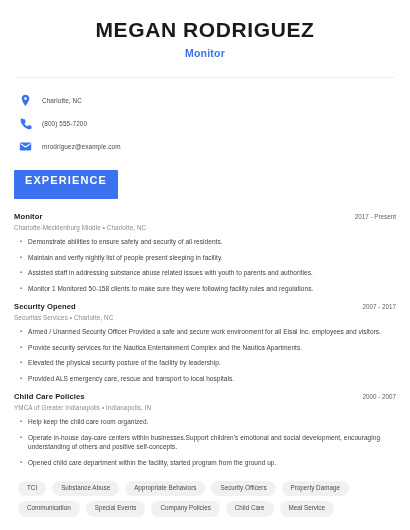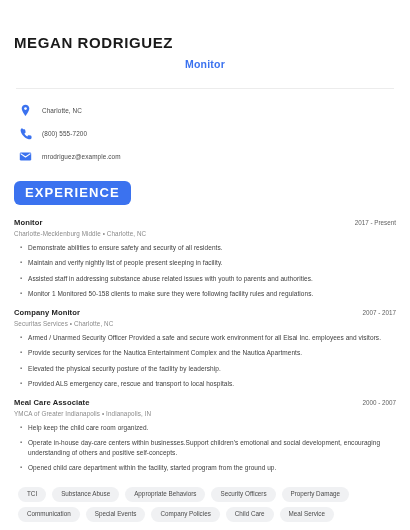--- a/index.html
+++ b/index.html
@@ -8,26 +8,26 @@
     height: 530px;
     background: #ffffff;
     font-family: "Liberation Sans", sans-serif;
     color: #2b2b2b;
     overflow: hidden;
   }
   .page { width: 410px; height: 530px; padding: 0 14px; position: relative; }
 
   
   .name {
-    text-align: left;
-    font-size: 15px;
+    text-align: center;
+    font-size: 21px;
     font-weight: bold;
     letter-spacing: 0.6px;
     color: #1a1a1a;
-    padding-top: 35px;
+    padding-top: 18px;
     line-height: 1.1;
   }
   .role {
     text-align: center;
     font-size: 10.5px;
     font-weight: bold;
     color: #3b72ef;
     margin-top: 6px;
     letter-spacing: 0.2px;
   }
@@ -57,25 +57,25 @@
     color: #4a4a4a;
     letter-spacing: 0.1px;
   }
 
   
   .section { margin-top: 14px; }
   .badge {
     display: inline-block;
     background: #3b72ef;
     color: #ffffff;
-    font-size: 13px;
+    font-size: 11px;
     font-weight: bold;
     letter-spacing: 1.1px;
-    padding: 4px 11px 5px 11px;
-    border-radius: 6px;
+    padding: 4px 11px 13px 11px;
+    border-radius: 1px;
   }
 
   
   .jobs { margin-top: 13px; }
   .job { margin-bottom: 9px; }
   .job-head {
     display: flex;
     justify-content: space-between;
     align-items: baseline;
   }
@@ -197,21 +197,21 @@
           </div>
           <div class="bullet">
             <span class="bullet-dot">▪</span>
             <span class="bullet-text">Monitor 1 Monitored 50-158 clients to make sure they were following facility rules and regulations.</span>
           </div>
         </div>
       </div>
 
       <div class="job">
         <div class="job-head">
-          <span class="job-title">Company Monitor</span>
+          <span class="job-title">Security Opened</span>
           <span class="job-dates">2007 - 2017</span>
         </div>
         <div class="job-sub">Securitas Services  •  Charlotte, NC</div>
         <div class="bullets">
           <div class="bullet">
             <span class="bullet-dot">▪</span>
             <span class="bullet-text">Armed / Unarmed Security Officer Provided a safe and secure work environment for all Eisai Inc. employees and visitors.</span>
           </div>
           <div class="bullet">
             <span class="bullet-dot">▪</span>
@@ -223,21 +223,21 @@
           </div>
           <div class="bullet">
             <span class="bullet-dot">▪</span>
             <span class="bullet-text">Provided ALS emergency care, rescue and transport to local hospitals.</span>
           </div>
         </div>
       </div>
 
       <div class="job">
         <div class="job-head">
-          <span class="job-title">Meal Care Associate</span>
+          <span class="job-title">Child Care Policies</span>
           <span class="job-dates">2000 - 2007</span>
         </div>
         <div class="job-sub">YMCA of Greater Indianapolis  •  Indianapolis, IN</div>
         <div class="bullets">
           <div class="bullet">
             <span class="bullet-dot">▪</span>
             <span class="bullet-text">Help keep the child care room organized.</span>
           </div>
           <div class="bullet">
             <span class="bullet-dot">▪</span>

